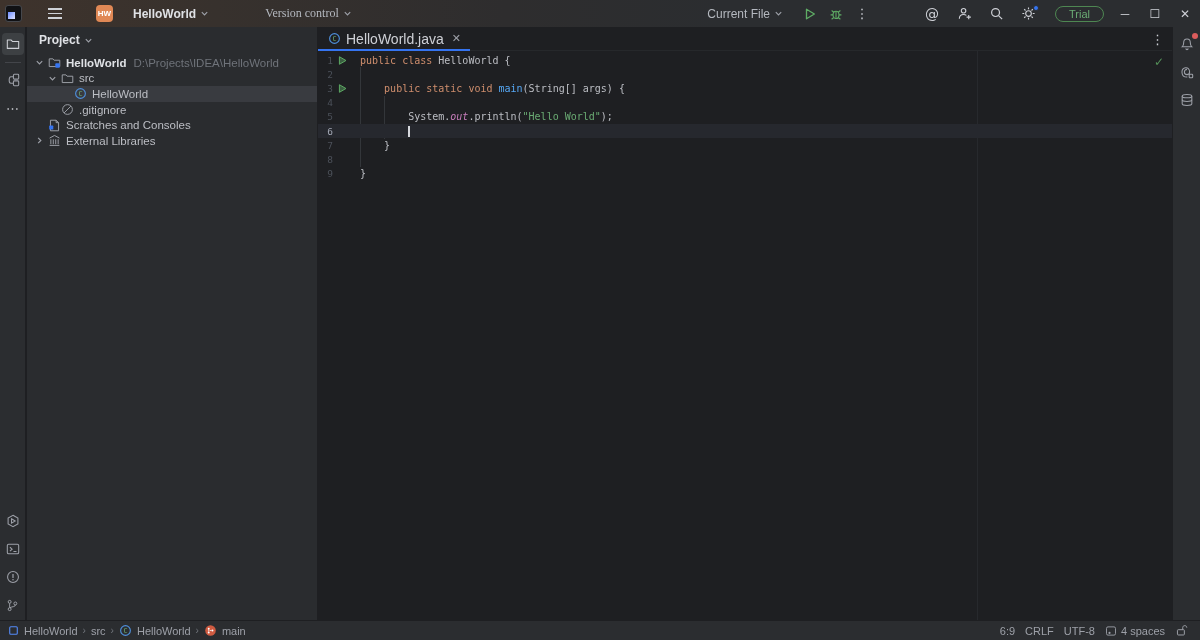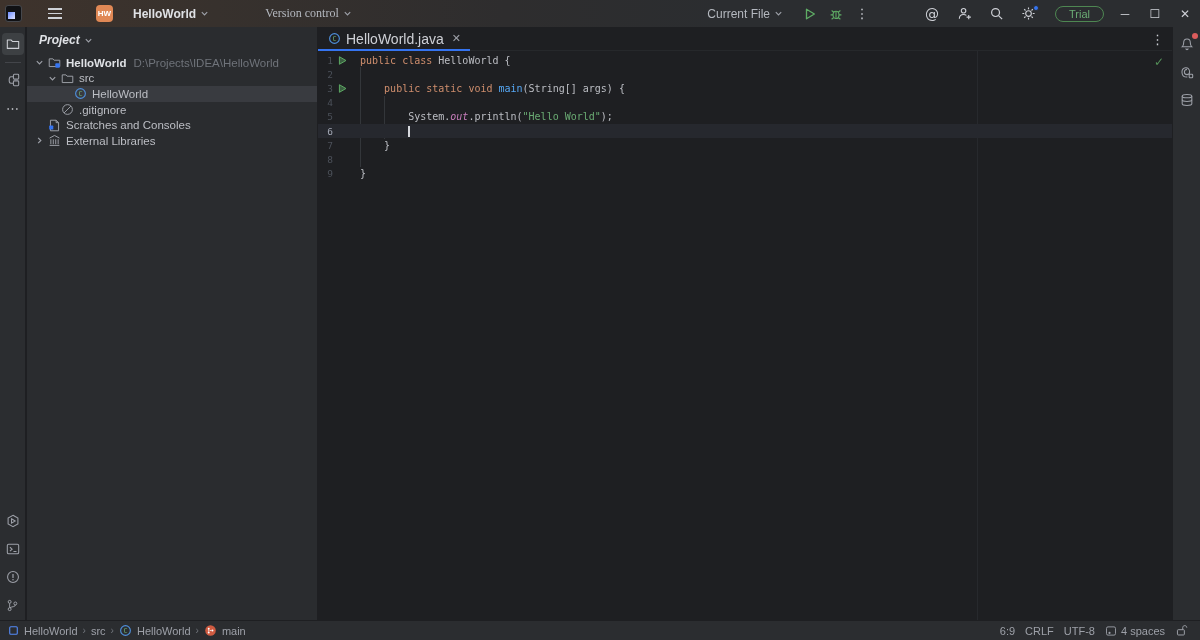--- a/index.html
+++ b/index.html
@@ -48,21 +48,21 @@
   .strip-btn { width:22px; height:22px; margin-top:6px; border-radius:4px; display:flex;
     align-items:center; justify-content:center; color:#9da0a8; }
   .strip-btn.active { background:#3d4043; }
   .strip-sep { width:16px; height:1px; background:#43454a; margin-top:7px; }
   .strip-bottom { margin-top:auto; display:flex; flex-direction:column; align-items:center; padding-bottom:4px; }
 
   
   .project-panel { position:absolute; left:27px; top:27px; width:291px; height:593px; background:#2a2c2f;
     border-right:1px solid #1e1f22; }
   .pp-header { height:26px; display:flex; align-items:center; padding-left:12px; color:#dfe1e5;
-    font-weight:bold; font-size:12px;font-style:italic; }
+    font-weight:bold; font-size:12px; }
   .tree { margin-top:2px; }
   .tree-row { height:15.6px; display:flex; align-items:center; font-size:11.5px; color:#bcbec4;
     white-space:nowrap; }
   .tree-row.selected { background:#393b40; }
   .tr-chev { width:13px; display:flex; align-items:center; justify-content:center; flex:0 0 13px; }
   .tr-icon { width:16px; display:flex; align-items:center; justify-content:center; flex:0 0 16px; }
   .tr-label { margin-left:4px; }
   .tr-label.bold { font-weight:bold; color:#dfe1e5; }
   .tr-extra { margin-left:7px; color:#6f737a; }
 

